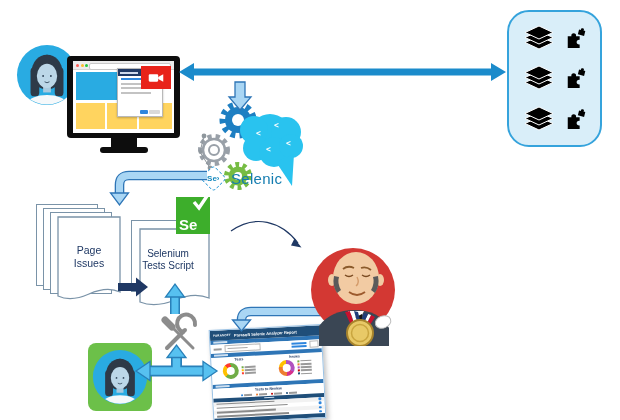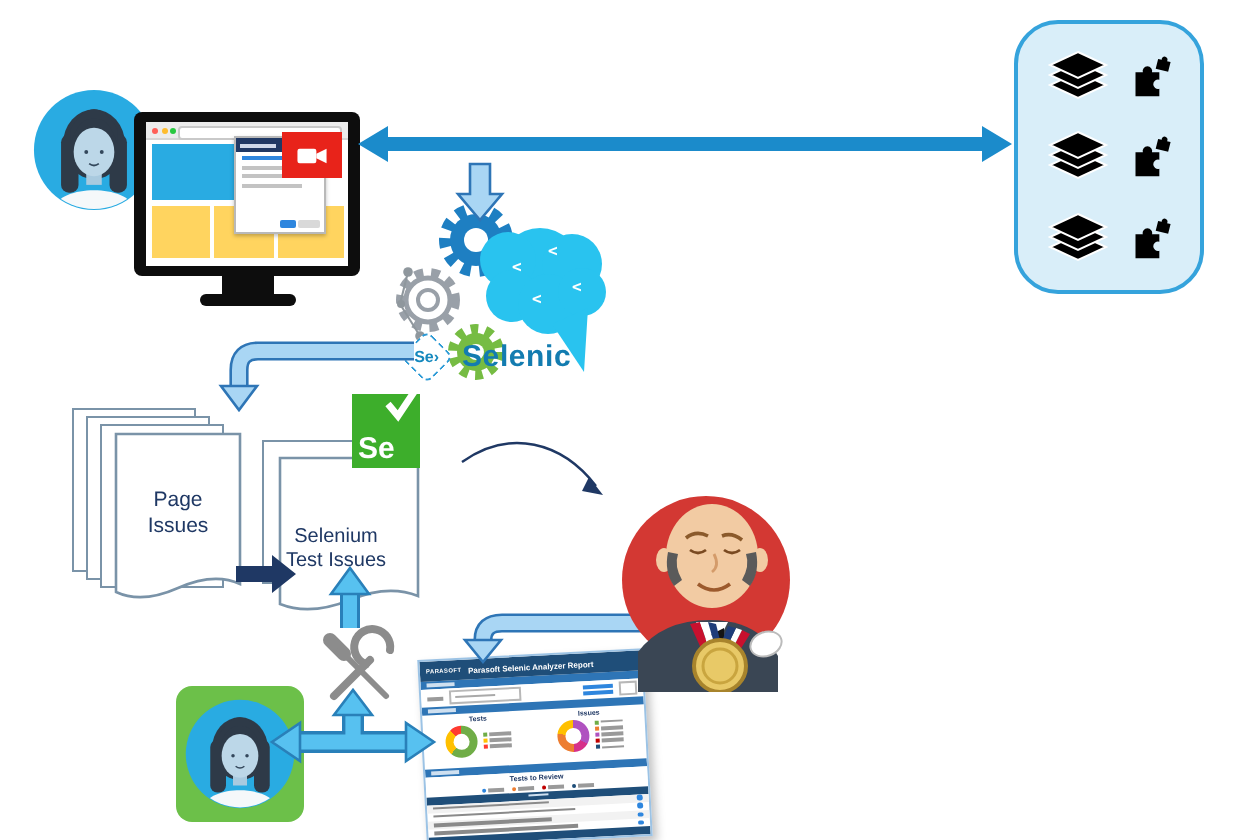--- a/index.html
+++ b/index.html
@@ -28,21 +28,21 @@
   #base{left:100px;top:147px;width:48px;height:6px;background:#0d0d0d;border-radius:3px;z-index:2;}
   #recbox{position:absolute;right:3px;top:5px;width:30px;height:23px;background:#E8231A;z-index:3;display:flex;align-items:center;justify-content:center;}
   
   #integrations{left:507px;top:10px;width:95px;height:137px;background:#D9EEF9;border:2px solid #35A3DC;border-radius:22px;z-index:2;display:flex;flex-direction:column;justify-content:space-around;padding:6px 0;box-sizing:border-box;}
   .int-row{display:flex;align-items:center;justify-content:center;gap:10px;}
   
   #selenic-art{left:198px;top:94px;width:114px;height:100px;z-index:3;}
   #selenic-logo{left:204px;top:169px;z-index:4;display:flex;align-items:center;gap:8px;}
   #se-diamond{width:17px;height:17px;border:1.6px dashed #2E9BD6;border-radius:4px;transform:rotate(45deg);background:#fff;display:flex;align-items:center;justify-content:center;}
   #se-diamond span{transform:rotate(-45deg);font-size:8px;font-weight:bold;color:#1589BE;white-space:nowrap;}
-  #selenic-word{font-size:15px;font-weight:700;color:#137CB0;letter-spacing:0.3px;}
+  #selenic-word{font-size:15px;font-weight:400;color:#137CB0;letter-spacing:0.3px;}
   
   #pageobject{left:36px;top:204px;width:92px;height:100px;z-index:3;}
   .page-back{position:absolute;background:#fff;border:1.2px solid #7A93A8;width:60px;height:80px;}
   .doc-label{position:absolute;color:#1F3864;font-size:10.5px;font-weight:500;text-align:center;line-height:1.2;width:100%;}
   #testscript{left:131px;top:220px;width:86px;height:86px;z-index:3;}
   #se-badge{position:absolute;left:45px;top:-23px;width:34px;height:37px;background:#3DAE2B;z-index:5;}
   #se-badge .se-txt{position:absolute;left:3px;bottom:1px;color:#fff;font-weight:bold;font-size:15px;}
   
   #jenkins{left:303px;top:234px;width:100px;height:112px;z-index:8;}
   
@@ -261,23 +261,23 @@
       <div>Issues</div>
     </div>
   </div>
 
   
   <div id="testscript" class="abs">
     <div class="page-back" style="left:0;top:0;width:64px;height:70px"></div>
     <svg class="abs" style="left:8px;top:8px" width="72" height="82" viewBox="0 0 72 82">
       <path d="M1,1 L70,1 L70,70 Q55,64 36,72 Q16,80 1,74 Z" fill="#fff" stroke="#7A93A8" stroke-width="1.3"></path>
     </svg>
-    <div class="doc-label" style="left:8px;top:43px;width:58px;font-size:10px">
+    <div class="doc-label" style="left:8px;top:28px;width:58px;font-size:10px">
       <div>Selenium</div>
-      <div>Test Issues</div>
+      <div>Tests Script</div>
     </div>
     <div id="se-badge">
       <span class="se-txt">Se</span>
       <svg class="abs" style="right:-2px;top:-7px" width="22" height="22" viewBox="0 0 22 22">
         <polyline points="4,12 9,18 19,3" fill="none" stroke="#fff" stroke-width="3.4"></polyline>
       </svg>
     </div>
   </div>
 
   

